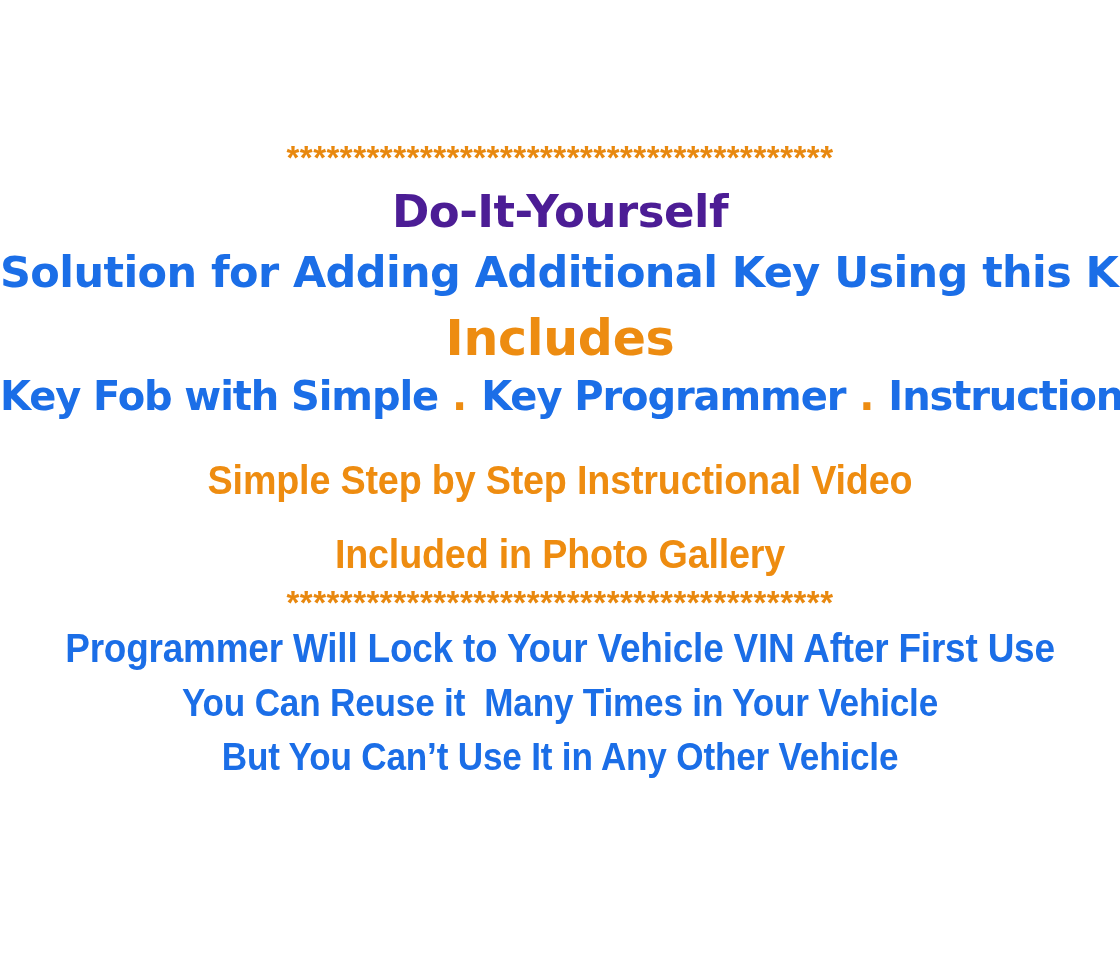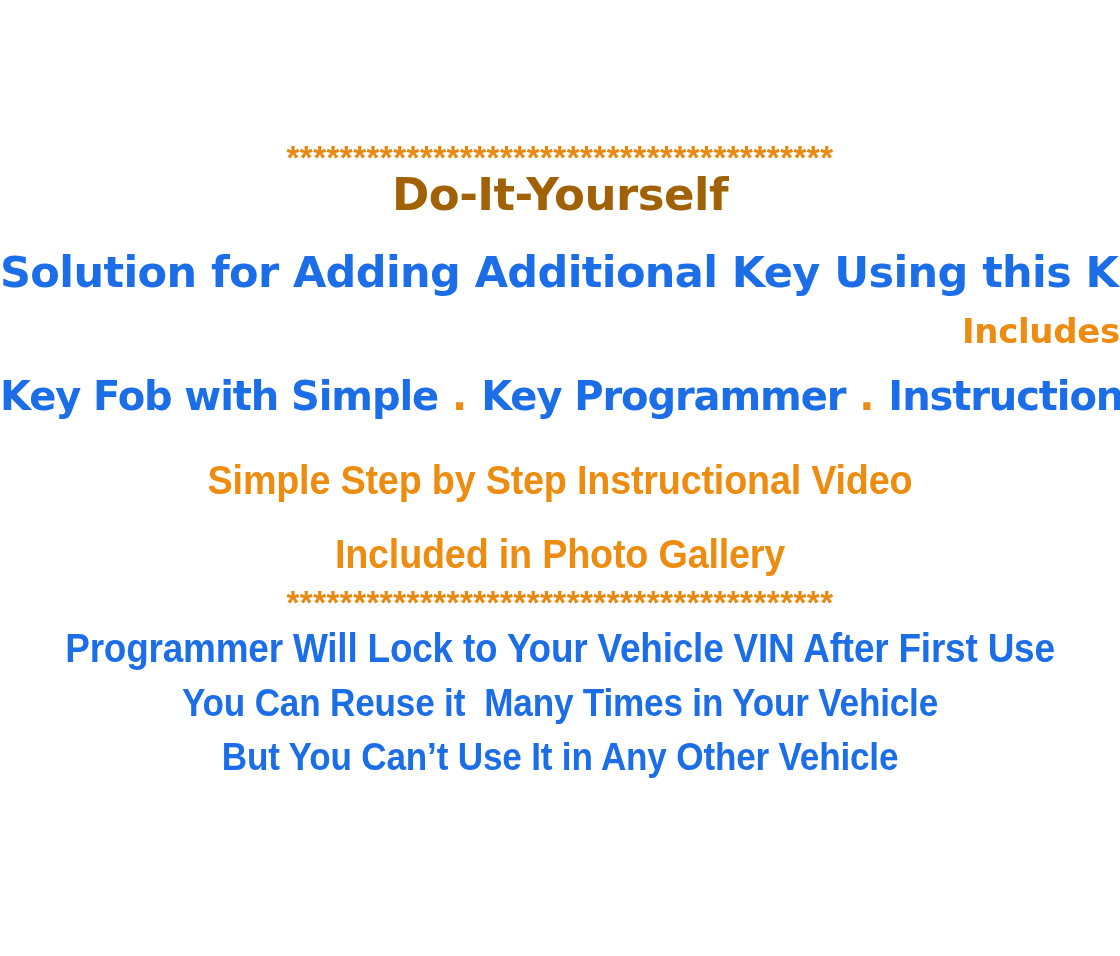--- a/index.html
+++ b/index.html
@@ -38,22 +38,22 @@
     font-family: "Liberation Sans", sans-serif;
     font-weight: 700;
     font-size: 33px;
     letter-spacing: 0.5px;
   }
   #divider-top    { top: 141px; }
   #divider-bottom { top: 586px; }
 
   
   #headline-diy {
-    top: 172px;
-    color: #a16207;
+    top: 189px;
+    color: #4c1d95;
     font-family: "DejaVu Sans", sans-serif;
     font-weight: 700;
     font-size: 45px;
     letter-spacing: -0.5px;
   }
 
   
   #subtitle-solution {
     top: 251px;
     color: #1b6ee7;
@@ -62,23 +62,22 @@
     font-size: 43px;
     letter-spacing: -0.6px;
   }
 
   
   #label-includes {
     top: 314px;
     color: #ed8c11;
     font-family: "DejaVu Sans", sans-serif;
     font-weight: 700;
-    font-size: 34px;
+    font-size: 49px;
     letter-spacing: -0.3px;
-    text-align: right;
   }
 
   
   #contents-line {
     top: 376px;
     color: #1b6ee7;
     font-family: "DejaVu Sans", sans-serif;
     font-weight: 700;
     font-size: 40px;
     letter-spacing: -1.1px;

